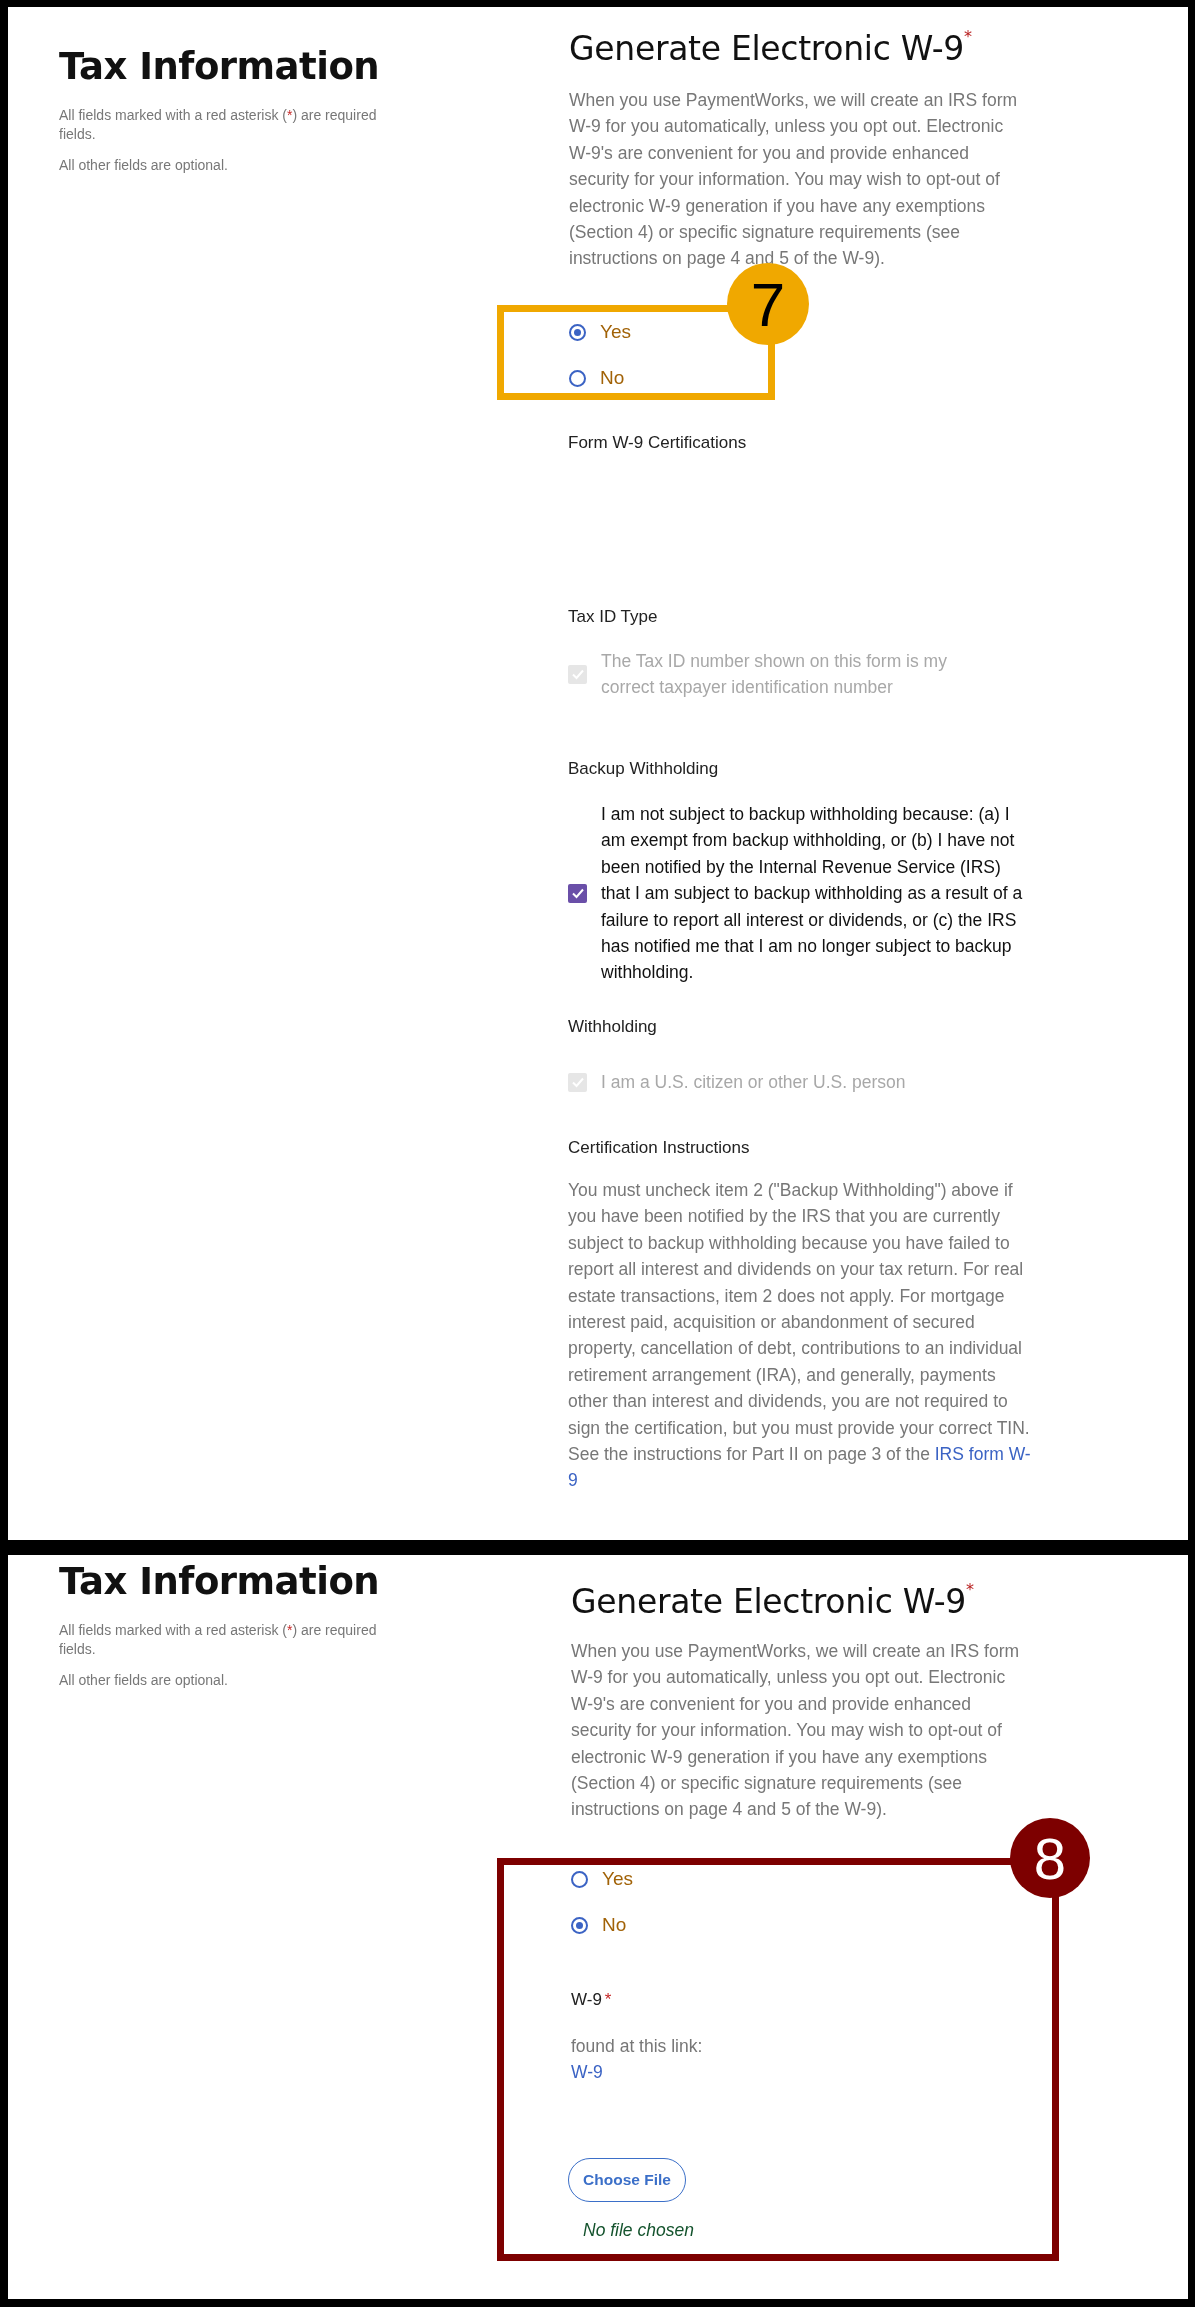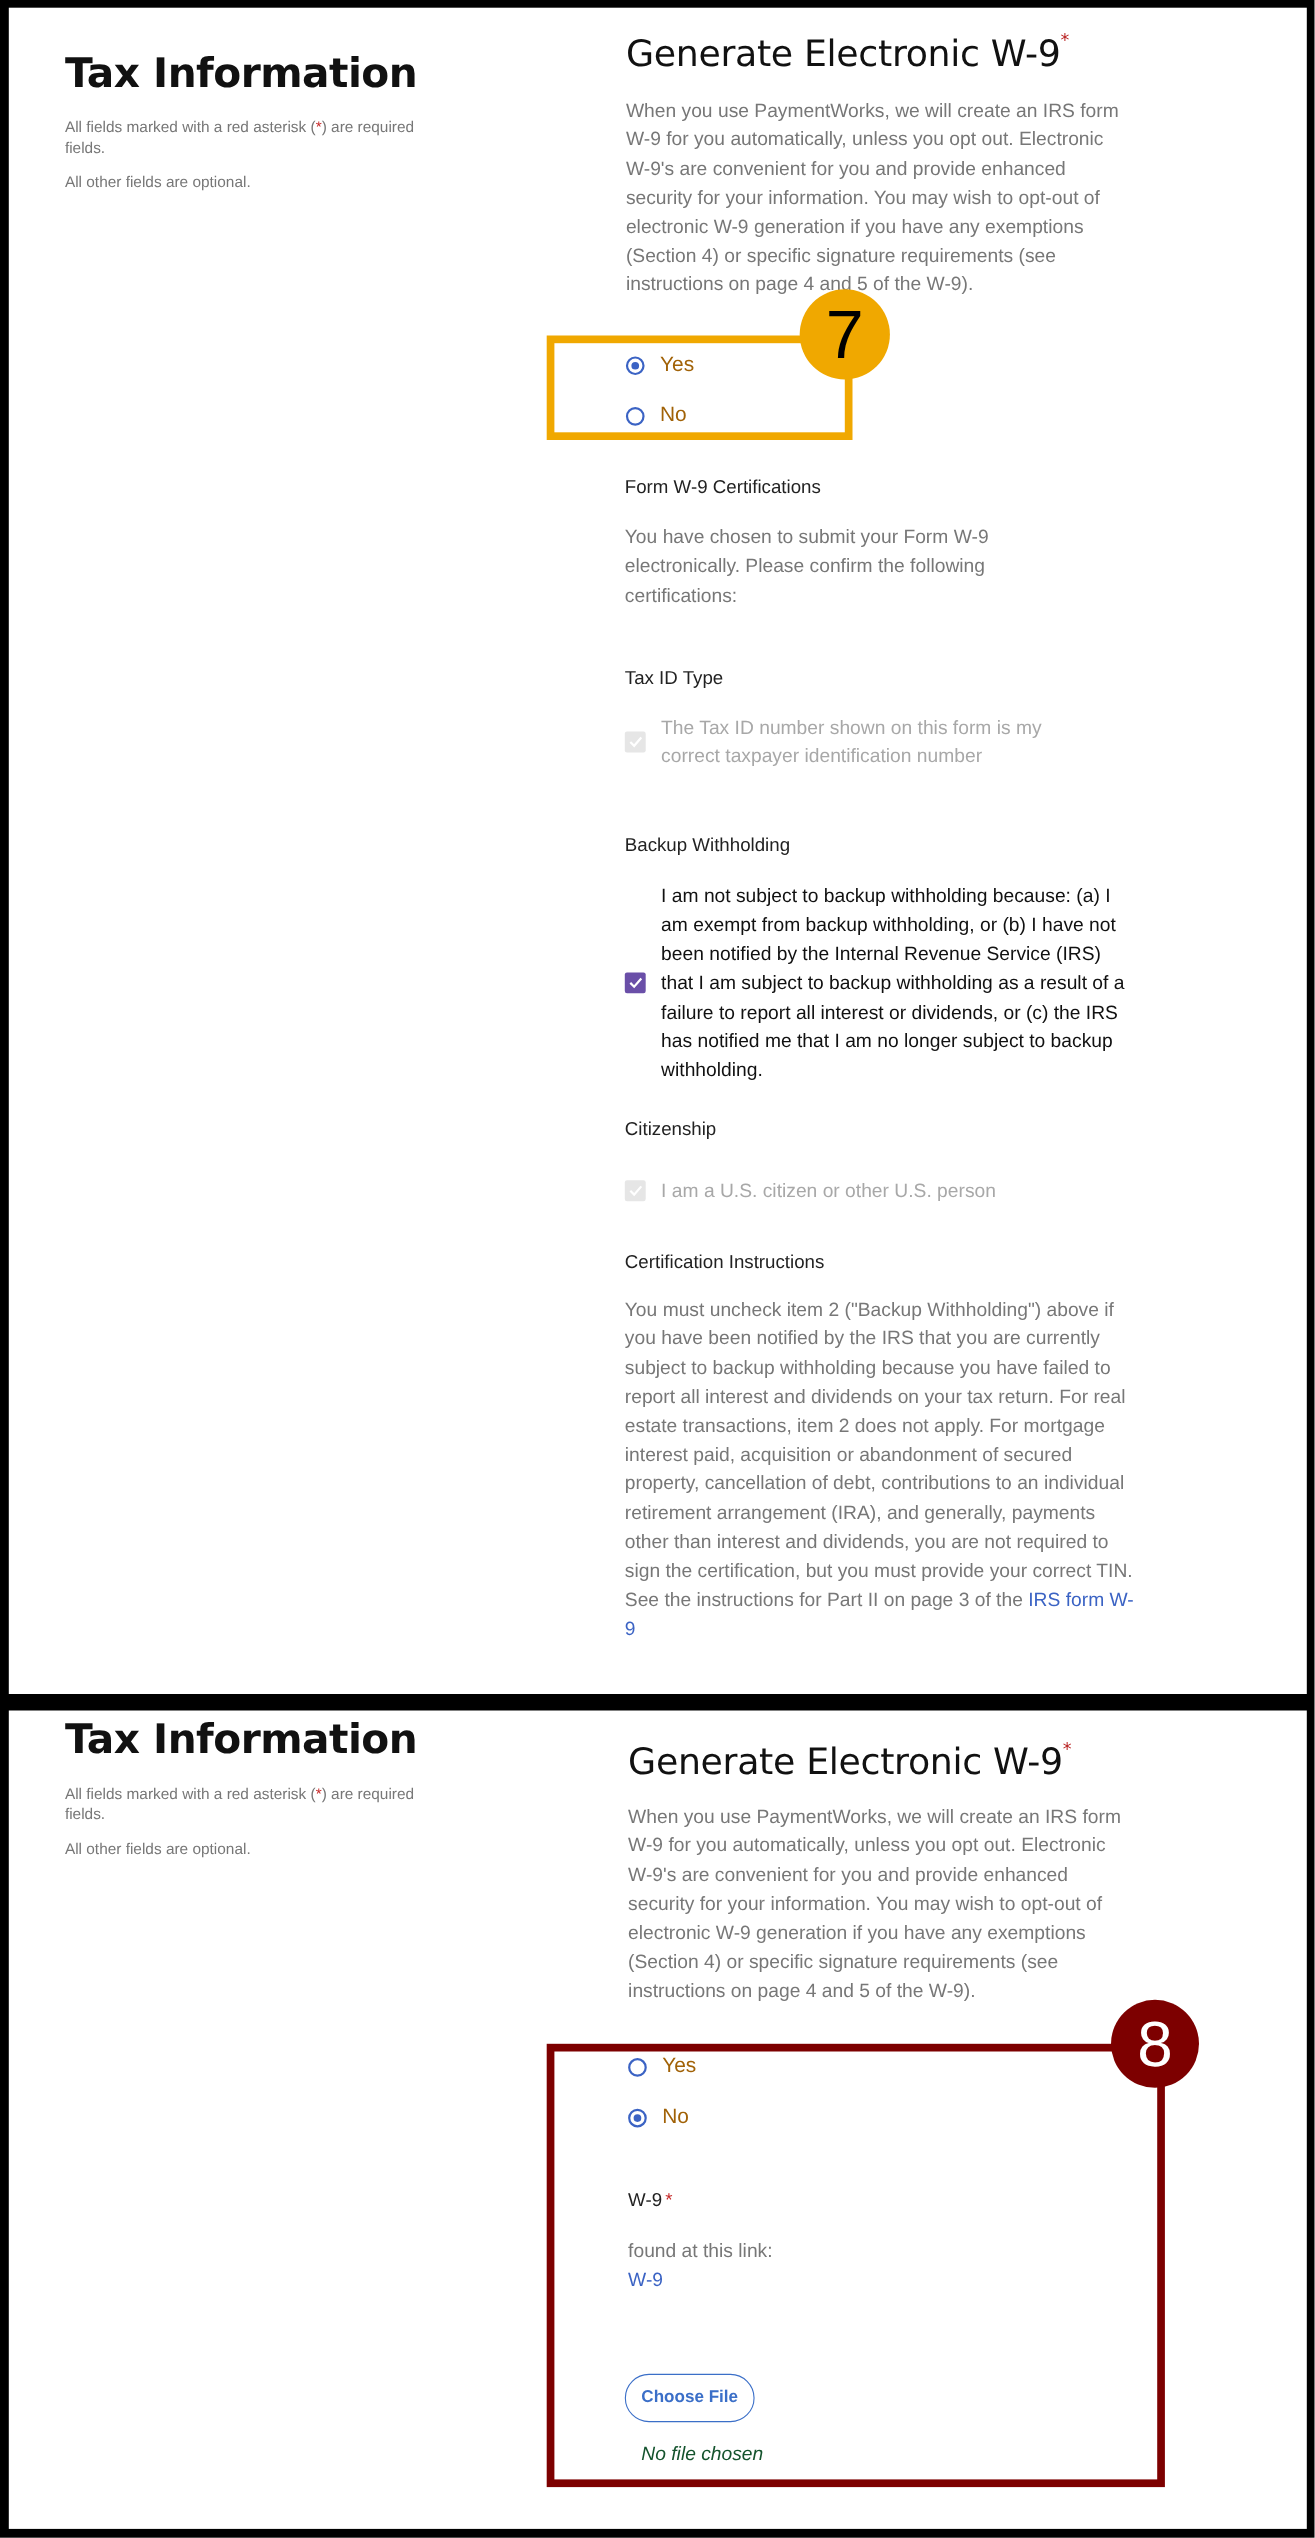--- a/index.html
+++ b/index.html
@@ -50,21 +50,20 @@
       <span class="radio on"></span>
       <span class="radio-label">Yes</span>
     </div>
     <div class="radio-row">
       <span class="radio"></span>
       <span class="radio-label">No</span>
     </div>
   </div>
 
   <div class="abs label" style="left:560px;top:426px;">Form W-9 Certifications</div>
-  <div class="abs body" style="left:560px;top:468px;width:400px;">You have chosen to submit your Form W-9 electronically. Please confirm the following certifications:</div>
 
   <div class="abs label" style="left:560px;top:600px;">Tax ID Type</div>
   <div class="abs cb-row" style="left:560px;top:641px;width:440px;">
     <span class="cb disabled">
         <svg viewBox="0 0 14 14">
           <path d="M2 7.5 L5.5 11 L12 3.5" fill="none" stroke="#fff" stroke-width="2"></path>
         </svg>
       </span>
     <span class="cb-text disabled" style="width:400px;">The Tax ID number shown on this form is my correct taxpayer identification number</span>
   </div>
@@ -72,21 +71,21 @@
   <div class="abs label" style="left:560px;top:752px;">Backup Withholding</div>
   <div class="abs cb-row" style="left:560px;top:794px;width:460px;">
     <span class="cb checked">
         <svg viewBox="0 0 14 14">
           <path d="M2 7.5 L5.5 11 L12 3.5" fill="none" stroke="#fff" stroke-width="2"></path>
         </svg>
       </span>
     <span class="cb-text active" style="width:430px;">I am not subject to backup withholding because: (a) I am exempt from backup withholding, or (b) I have not been notified by the Internal Revenue Service (IRS) that I am subject to backup withholding as a result of a failure to report all interest or dividends, or (c) the IRS has notified me that I am no longer subject to backup withholding.</span>
   </div>
 
-  <div class="abs label" style="left:560px;top:1010px;">Citizenship</div>
+  <div class="abs label" style="left:560px;top:1010px;">Withholding</div>
   <div class="abs cb-row" style="left:560px;top:1062px;">
     <span class="cb disabled">
         <svg viewBox="0 0 14 14">
           <path d="M2 7.5 L5.5 11 L12 3.5" fill="none" stroke="#fff" stroke-width="2"></path>
         </svg>
       </span>
     <span class="cb-text disabled">I am a U.S. citizen or other U.S. person</span>
   </div>
 
   <div class="abs label" style="left:560px;top:1131px;">Certification Instructions</div>

